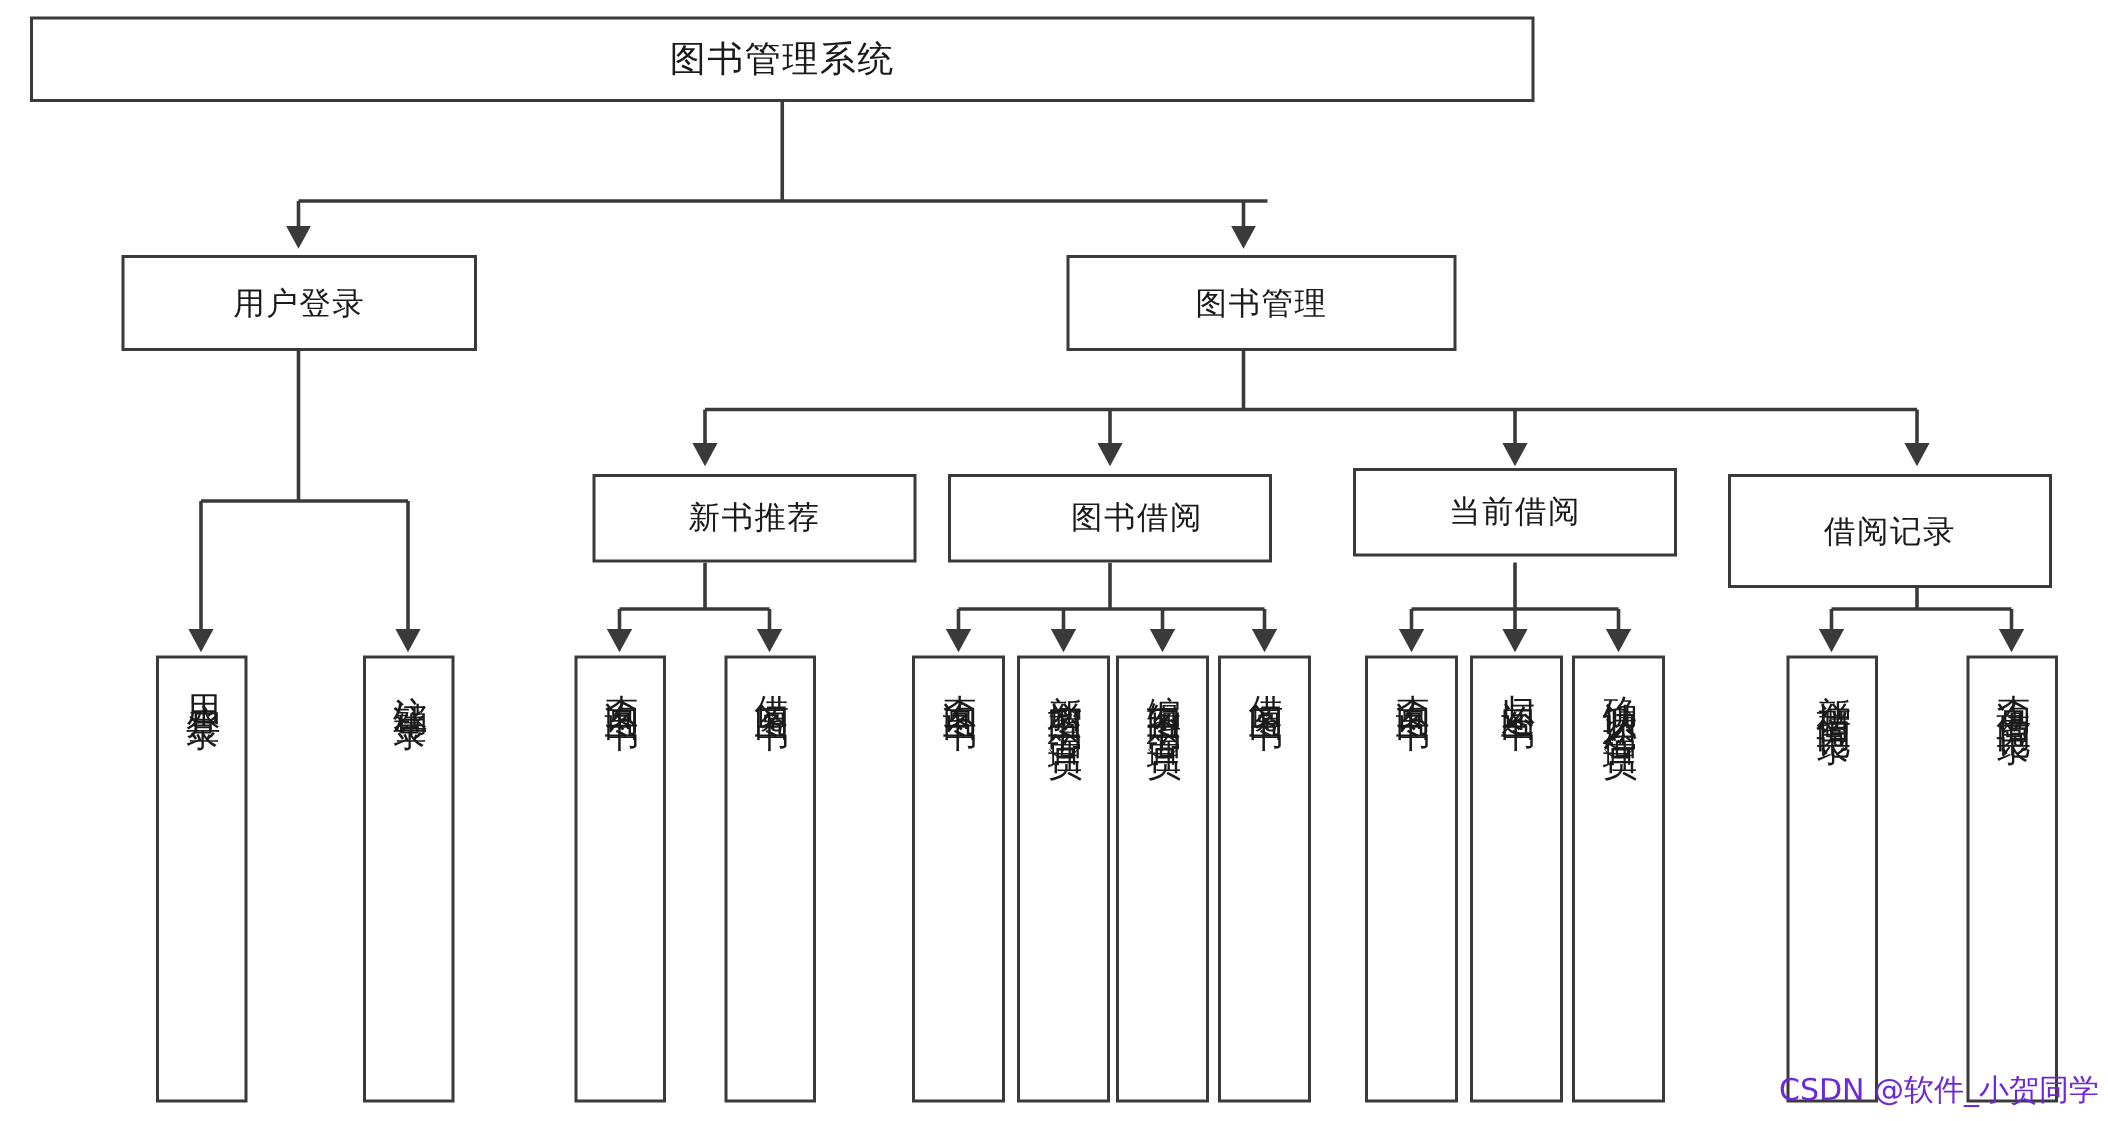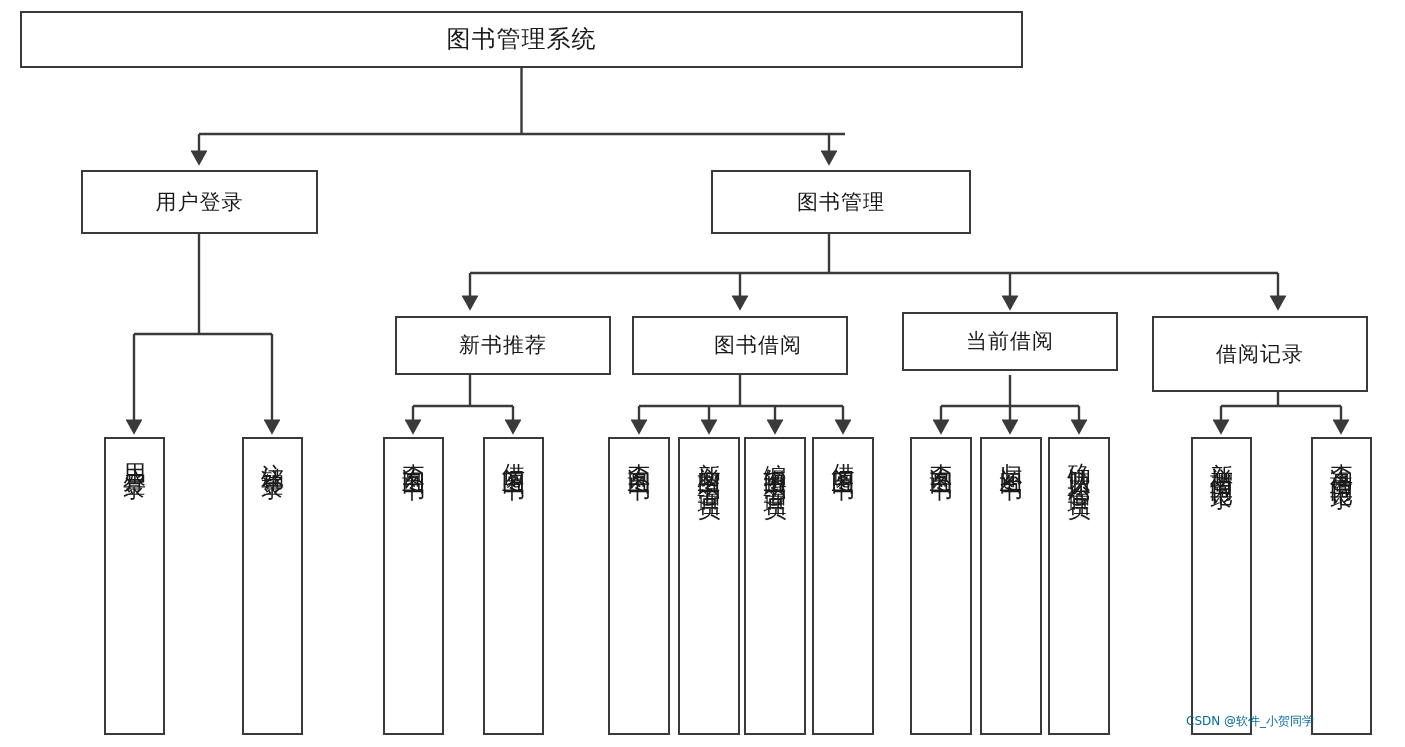--- a/index.html
+++ b/index.html
@@ -62,22 +62,22 @@
     writing-mode: vertical-rl;
     text-orientation: upright;
     font-size: 23px;
     letter-spacing: 5px;
     line-height: 1;
   }
   .watermark {
     position: absolute;
     left: 1186px;
     top: 713px;
-    font-size: 12px;
-    color: #0369a1;
+    font-size: 20px;
+    color: #6d28d9;
     white-space: nowrap;
     z-index: 5;
     font-family: "DejaVu Sans", "Liberation Sans", sans-serif;
   }
 </style>
 </head>
 <body>
 
 <div id="canvas">
 

